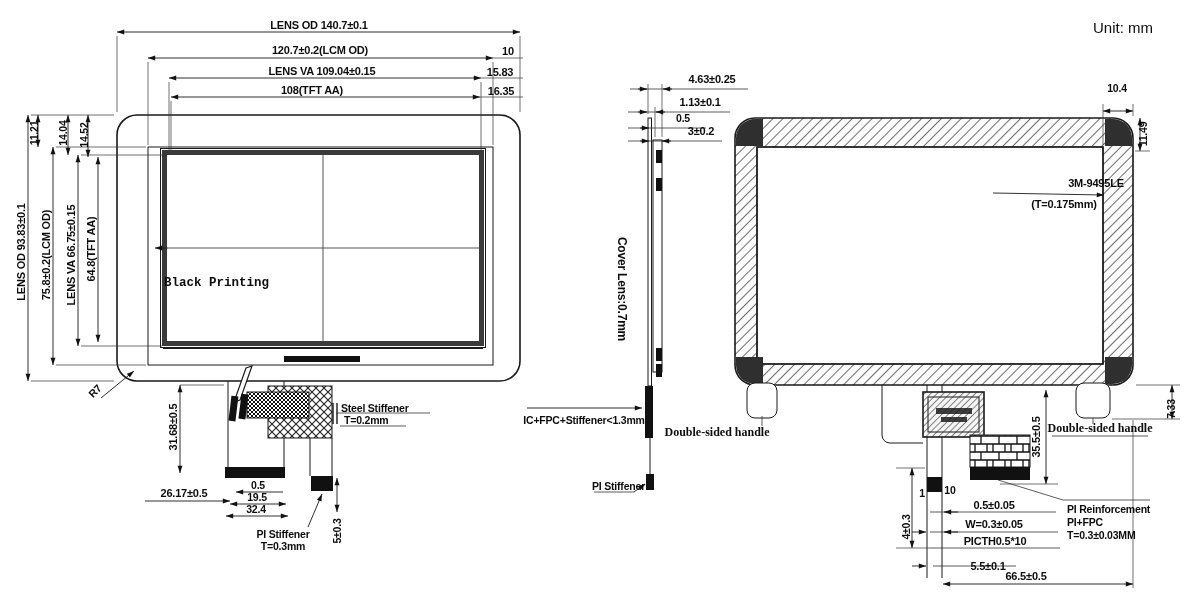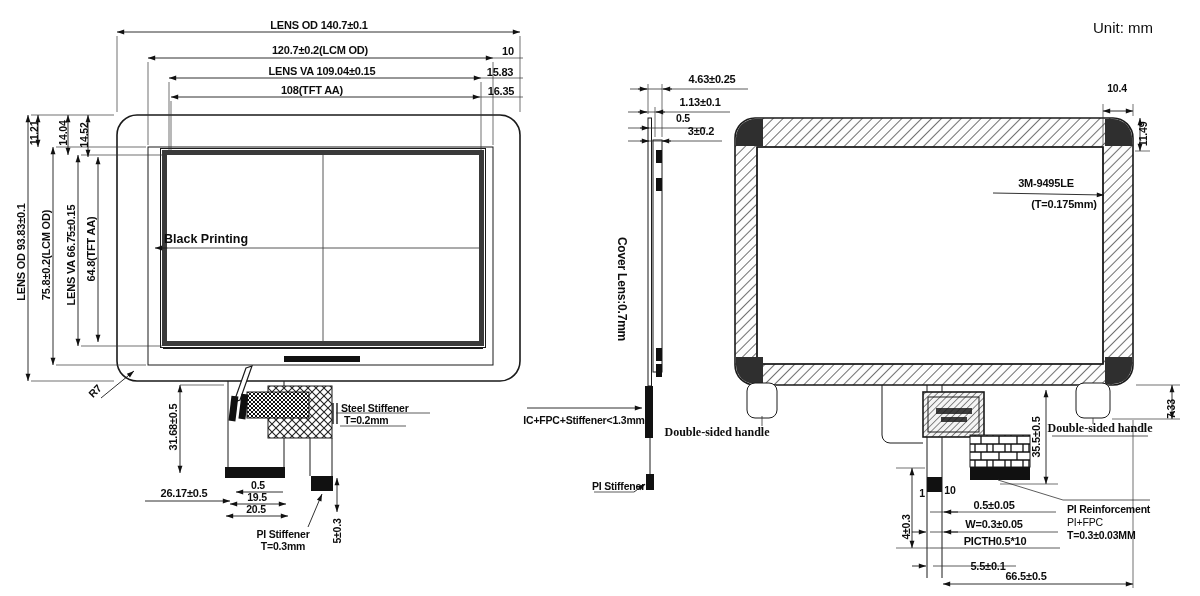--- a/index.html
+++ b/index.html
@@ -6,21 +6,21 @@
   .canvas{position:relative;width:1200px;height:596px;background:#fff;overflow:hidden;
           font-family:"Liberation Sans",sans-serif;}
   svg{position:absolute;left:0;top:0;}
   .lbl{position:absolute;font:bold 11px/1 "Liberation Sans",sans-serif;color:#0d0d0d;
        white-space:nowrap;letter-spacing:-0.2px;transform:translate(-50%,-50%);}
   .sm{font-size:10.5px;}
   .lft{transform:translate(0,-50%);}
   .rot{transform:translate(-50%,-50%) rotate(-90deg);}
   .rot45{transform:translate(-50%,-50%) rotate(-45deg);}
   .down{transform:translate(-50%,-50%) rotate(90deg);font-size:12px;}
-  .serif{font-family:Liberation Sans, sans-serif;font-weight:bold;font-size:12.5px;letter-spacing:0;}
+  .serif{font-family:Liberation Mono, monospace;font-weight:bold;font-size:12.5px;letter-spacing:0;margin-top:44px;}
   .hserif{font-family:"Liberation Serif",serif;font-weight:600;font-size:12px;letter-spacing:0;}
   .wm{font:21px "DejaVu Sans Mono",monospace;color:#8c8c8c;font-weight:normal;letter-spacing:0.5px;}
   .unit{font:15px "Liberation Sans",sans-serif;font-weight:normal;letter-spacing:0;text-align:center;}
 </style>
 </head>
 <body>
 
 <div class="canvas">
 
 <svg width="1200" height="596" viewBox="0 0 1200 596">
@@ -237,49 +237,49 @@
 <div class="lbl rot" style="left:91px;top:249px">64.8(TFT AA)</div>
 <div class="lbl rot sm" style="left:34px;top:133px">11.21</div>
 <div class="lbl rot sm" style="left:63px;top:133px">14.04</div>
 <div class="lbl rot sm" style="left:84px;top:135px">14.52</div>
 <div class="lbl serif lft" style="left:164px;top:239px">Black Printing</div>
 <div class="lbl rot45 sm" style="left:95px;top:391px">R7</div>
 <div class="lbl rot" style="left:173px;top:427px">31.68±0.5</div>
 <div class="lbl" style="left:184px;top:493px">26.17±0.5</div>
 <div class="lbl sm" style="left:258px;top:485px">0.5</div>
 <div class="lbl sm" style="left:257px;top:497px">19.5</div>
-<div class="lbl sm" style="left:256px;top:509px">20.5</div>
+<div class="lbl sm" style="left:256px;top:509px">32.4</div>
 <div class="lbl sm lft" style="left:341px;top:408px">Steel Stiffener</div>
 <div class="lbl sm lft" style="left:344px;top:420px">T=0.2mm</div>
 <div class="lbl sm" style="left:283px;top:534px">PI Stiffener</div>
 <div class="lbl sm" style="left:283px;top:546px">T=0.3mm</div>
 <div class="lbl rot sm" style="left:337px;top:531px">5±0.3</div>
 
 <div class="lbl" style="left:712px;top:79px">4.63±0.25</div>
 <div class="lbl" style="left:700px;top:102px">1.13±0.1</div>
 <div class="lbl sm" style="left:683px;top:118px">0.5</div>
 <div class="lbl" style="left:701px;top:131px">3±0.2</div>
 <div class="lbl down" style="left:622px;top:289px">Cover Lens:0.7mm</div>
 <div class="lbl sm" style="left:584px;top:420px">IC+FPC+Stiffener&lt;1.3mm</div>
 <div class="lbl sm lft" style="left:592px;top:486px">PI Stiffener</div>
 
 <div class="lbl unit" style="left:1123px;top:27px">Unit: mm</div>
 <div class="lbl sm" style="left:1117px;top:88px">10.4</div>
 <div class="lbl rot sm" style="left:1143px;top:134px">11.49</div>
-<div class="lbl" style="left:1046px;top:183px">3M-9495LE</div>
+<div class="lbl" style="left:1096px;top:183px">3M-9495LE</div>
 <div class="lbl" style="left:1064px;top:204px">(T=0.175mm)</div>
 <div class="lbl hserif" style="left:717px;top:432px">Double-sided handle</div>
 <div class="lbl hserif" style="left:1100px;top:428px">Double-sided handle</div>
 <div class="lbl rot sm" style="left:1171px;top:409px">7.33</div>
 <div class="lbl rot" style="left:1036px;top:437px">35.5±0.5</div>
 <div class="lbl sm" style="left:922px;top:493px">1</div>
 <div class="lbl sm" style="left:950px;top:490px">10</div>
 <div class="lbl rot sm" style="left:906px;top:527px">4±0.3</div>
 <div class="lbl" style="left:994px;top:505px">0.5±0.05</div>
 <div class="lbl" style="left:994px;top:524px">W=0.3±0.05</div>
 <div class="lbl" style="left:995px;top:541px">PICTH0.5*10</div>
 <div class="lbl" style="left:988px;top:566px">5.5±0.1</div>
 <div class="lbl" style="left:1026px;top:576px">66.5±0.5</div>
 <div class="lbl sm lft" style="left:1067px;top:509px;font-weight:600">PI Reinforcement</div>
-<div class="lbl sm lft" style="left:1067px;top:522px;font-weight:400">PI+FPC</div>
+<div class="lbl sm lft" style="left:1067px;top:522px;font-weight:700">PI+FPC</div>
 <div class="lbl sm lft" style="left:1067px;top:535px;font-weight:600">T=0.3±0.03MM</div>
 
 </div>
 
 </body></html>

